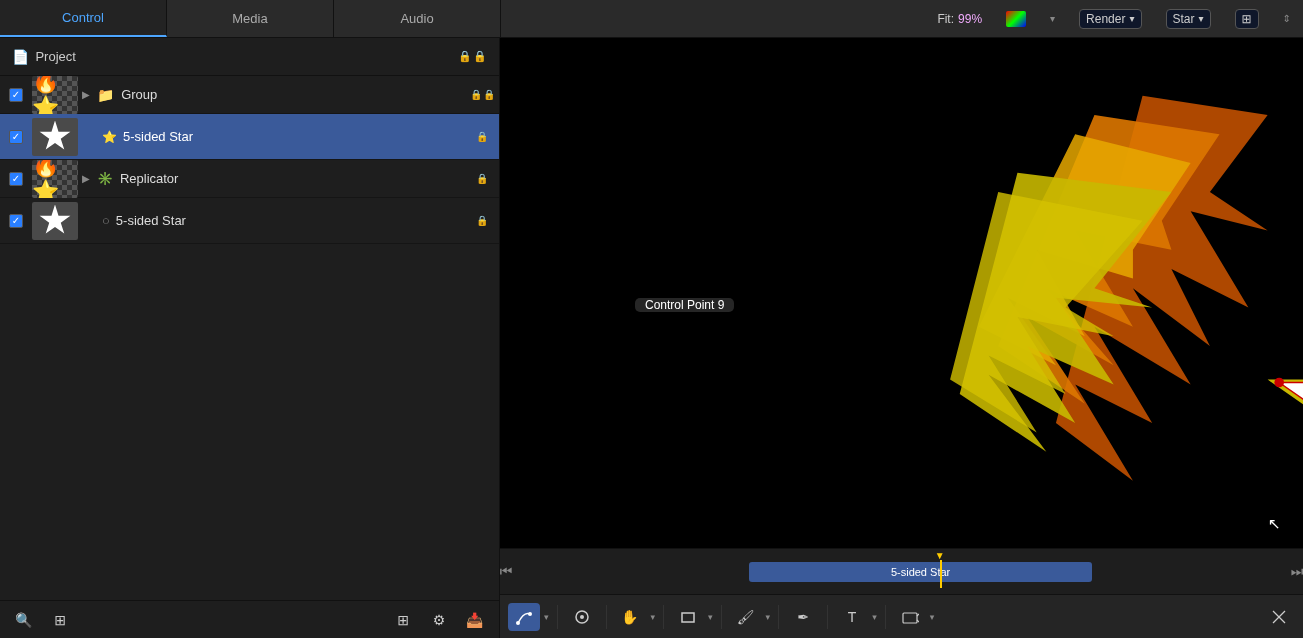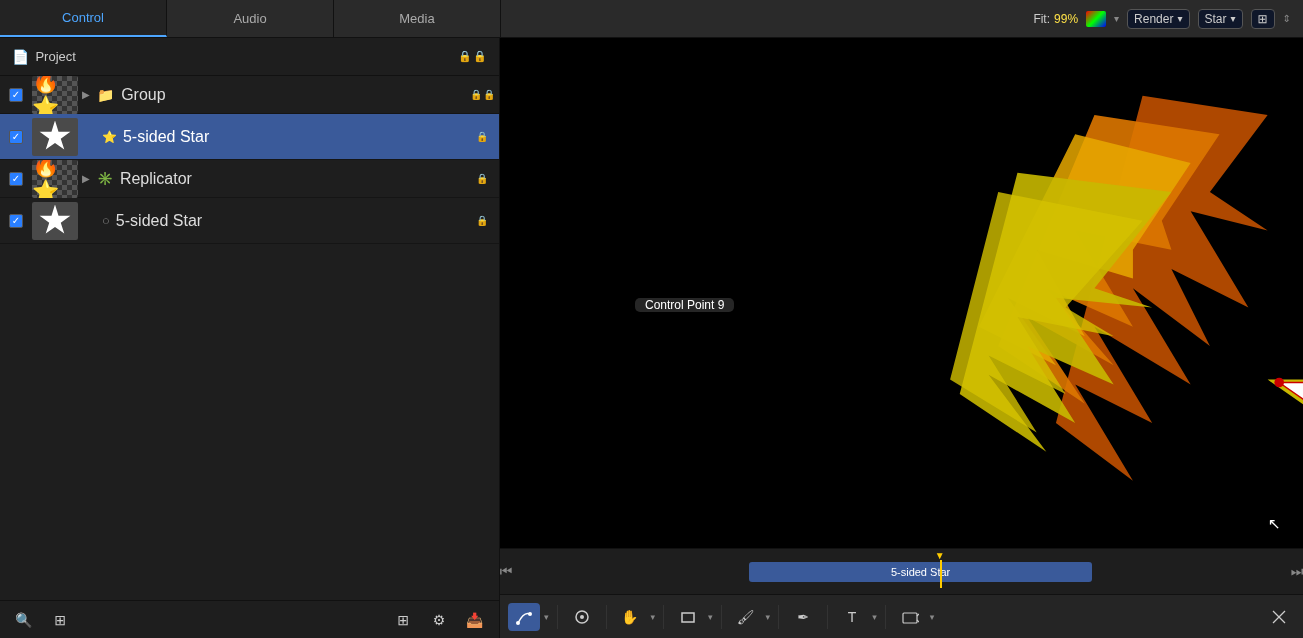--- a/index.html
+++ b/index.html
@@ -12,21 +12,21 @@
       flex-shrink: 0;
     }
     .tab {
       padding: 0 40px; display: flex; align-items: center; justify-content: center;
       font-size: 13px; cursor: pointer; border-right: 1px solid #111;
       color: #aaa; min-width: 167px;
     }
     .tab.active { color: #4da6ff; border-bottom: 2px solid #4da6ff; background: #232323; }
     .tab-spacer { flex: 1; }
     .top-right-controls {
-      display: flex; align-items: center; gap: 8px; padding: 0 12px;
+      display: flex; align-items: center; gap: 24px; padding: 0 12px;
       font-size: 12px; color: #ccc;
     }
     .top-right-controls select, .top-right-controls button {
       background: #0f172a; border: 1px solid #555; color: #ccc;
       border-radius: 4px; padding: 2px 6px; font-size: 12px; cursor: pointer;
     }
     .fit-control { display: flex; align-items: center; gap: 4px; }
     .fit-control span { font-size: 12px; color: #ccc; }
     .color-swatch { width: 20px; height: 16px; background: linear-gradient(135deg, #f00, #0f0, #00f); border-radius: 2px; cursor: pointer; }
     .dropdown-btn {
@@ -88,21 +88,21 @@
     .star-white-icon {
       width: 32px; height: 32px;
       background: white;
       clip-path: polygon(50% 0%, 61% 35%, 98% 35%, 68% 57%, 79% 91%, 50% 70%, 21% 91%, 32% 57%, 2% 35%, 39% 35%);
     }
 
     .layer-indent { flex-shrink: 0; }
     .layer-info { display: flex; align-items: center; gap: 6px; flex: 1; }
     .layer-expand { color: #888; font-size: 10px; cursor: pointer; margin-right: 2px; }
     .layer-type-icon { font-size: 14px; color: #aaa; }
-    .layer-name { font-size: 16px; color: #ddd; }
+    .layer-name { font-size: 13px; color: #ddd; }
     .layer-row.selected .layer-name { color: white; }
 
     .layer-lock {
       width: 32px; display: flex; align-items: center; justify-content: center; flex-shrink: 0;
       color: #666; font-size: 12px;
     }
     .lock-icon-dual { font-size: 11px; color: #777; display: flex; gap: 1px; }
 
     
     .canvas-area {
@@ -176,27 +176,27 @@
     .right-tools { display: flex; align-items: center; gap: 4px; }
     .bottom-left-tools {
       display: flex; align-items: center; gap: 4px; padding: 0 8px;
     }
   </style>
 </head>
 <body>
 
 <div class="top-bar">
   <div class="tab active">Control</div>
+  <div class="tab">Media</div>
   <div class="tab">Audio</div>
-  <div class="tab">Media</div>
   <div class="tab-spacer"></div>
   <div class="top-right-controls">
     <div class="fit-control">
       <span>Fit:</span>
-      <span style="color:#fde047; cursor:pointer;">99%</span>
+      <span style="color:#f0abfc; cursor:pointer;">99%</span>
     </div>
     <div class="color-swatch"></div>
     <span style="color:#888; font-size:10px; cursor:pointer;">▾</span>
     <button class="dropdown-btn">Render</button>
     <button class="dropdown-btn">Star</button>
     <button class="window-btn">⊞</button>
     <span style="color:#888; font-size:10px; cursor:pointer;">⇕</span>
   </div>
 </div>
 

